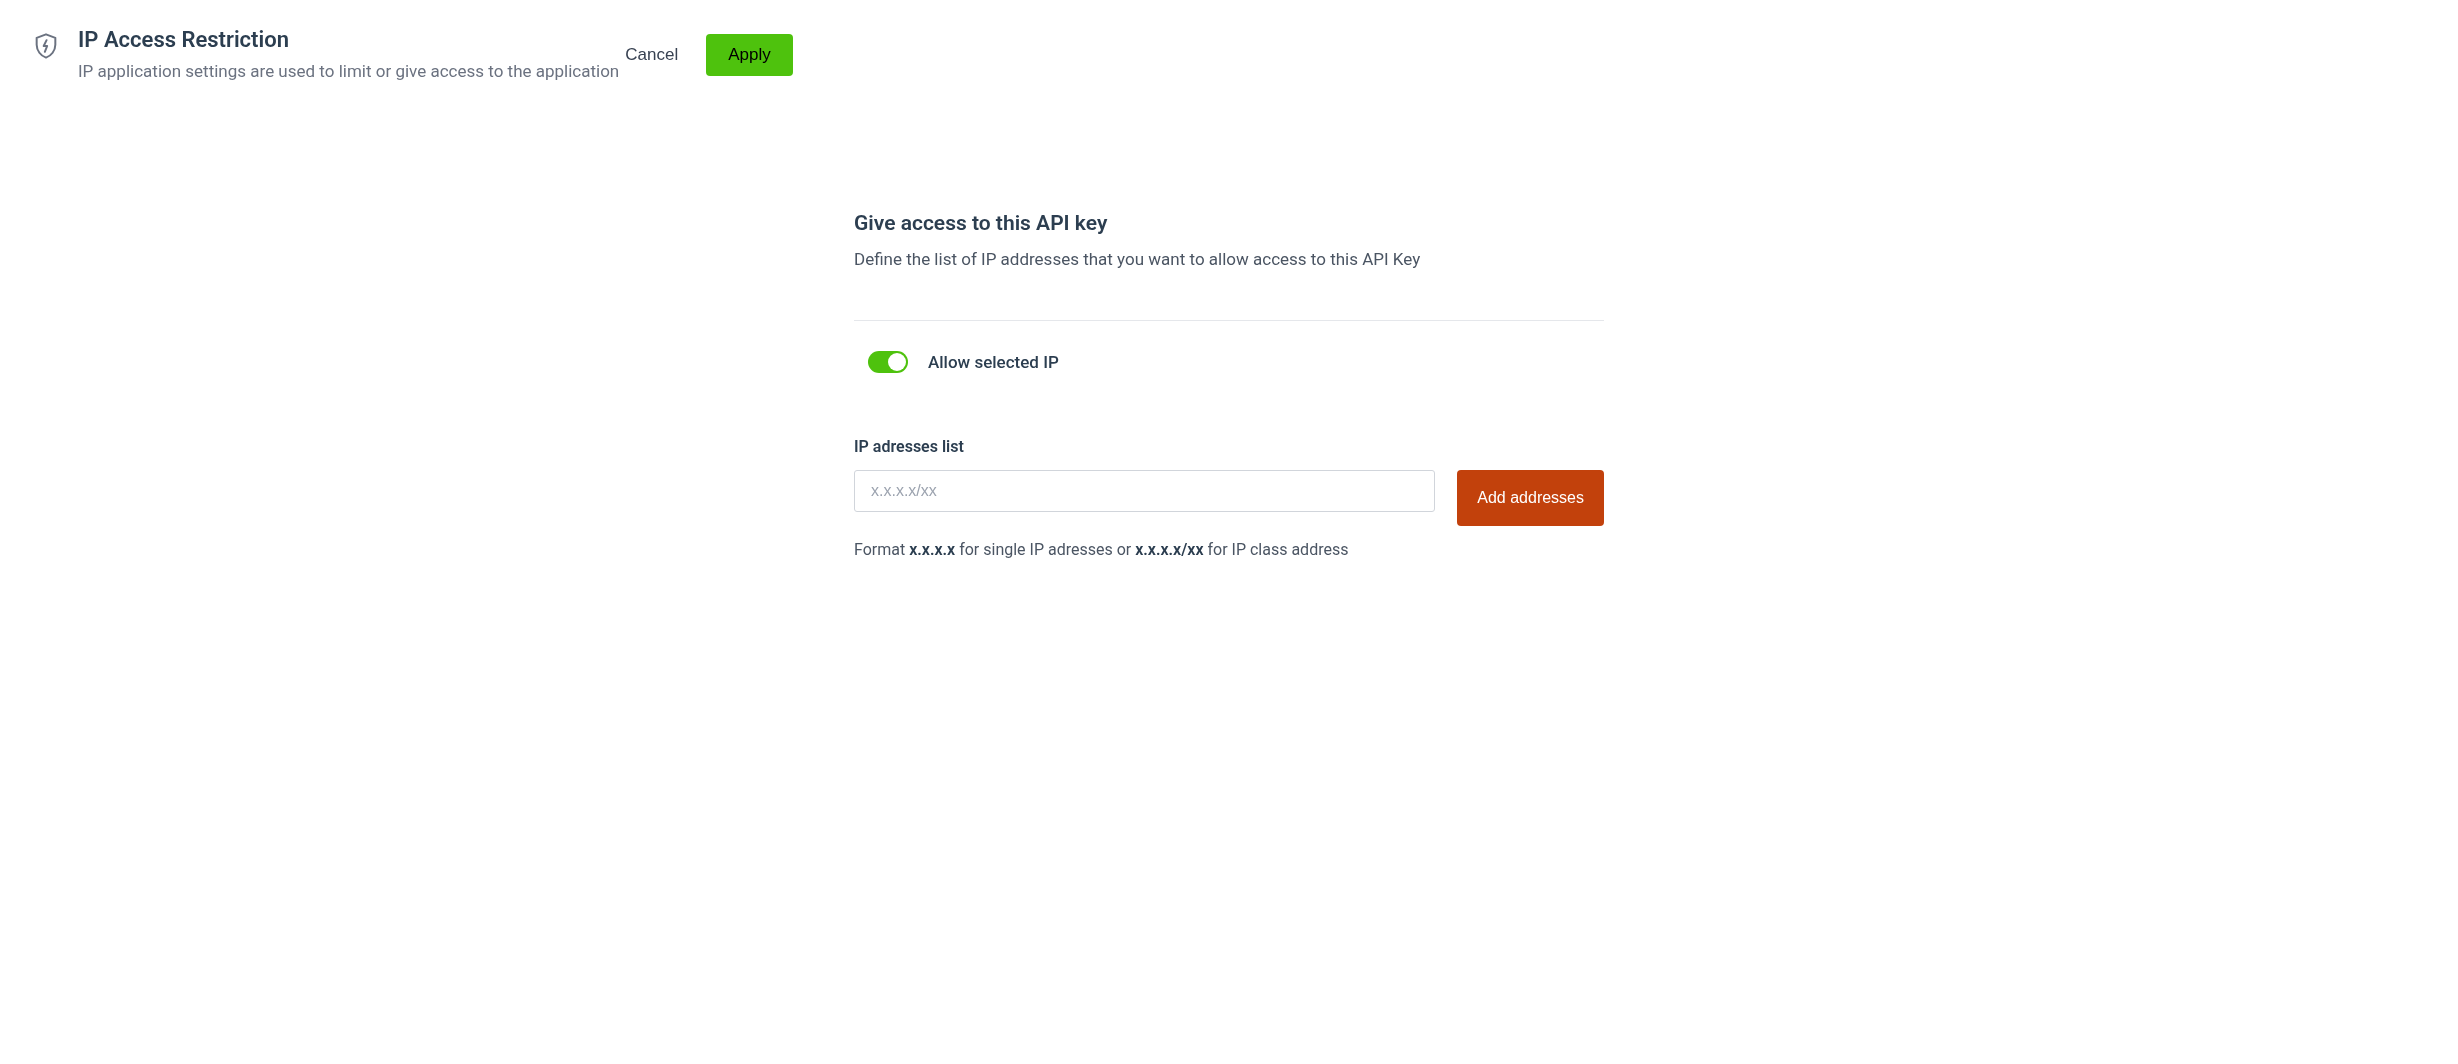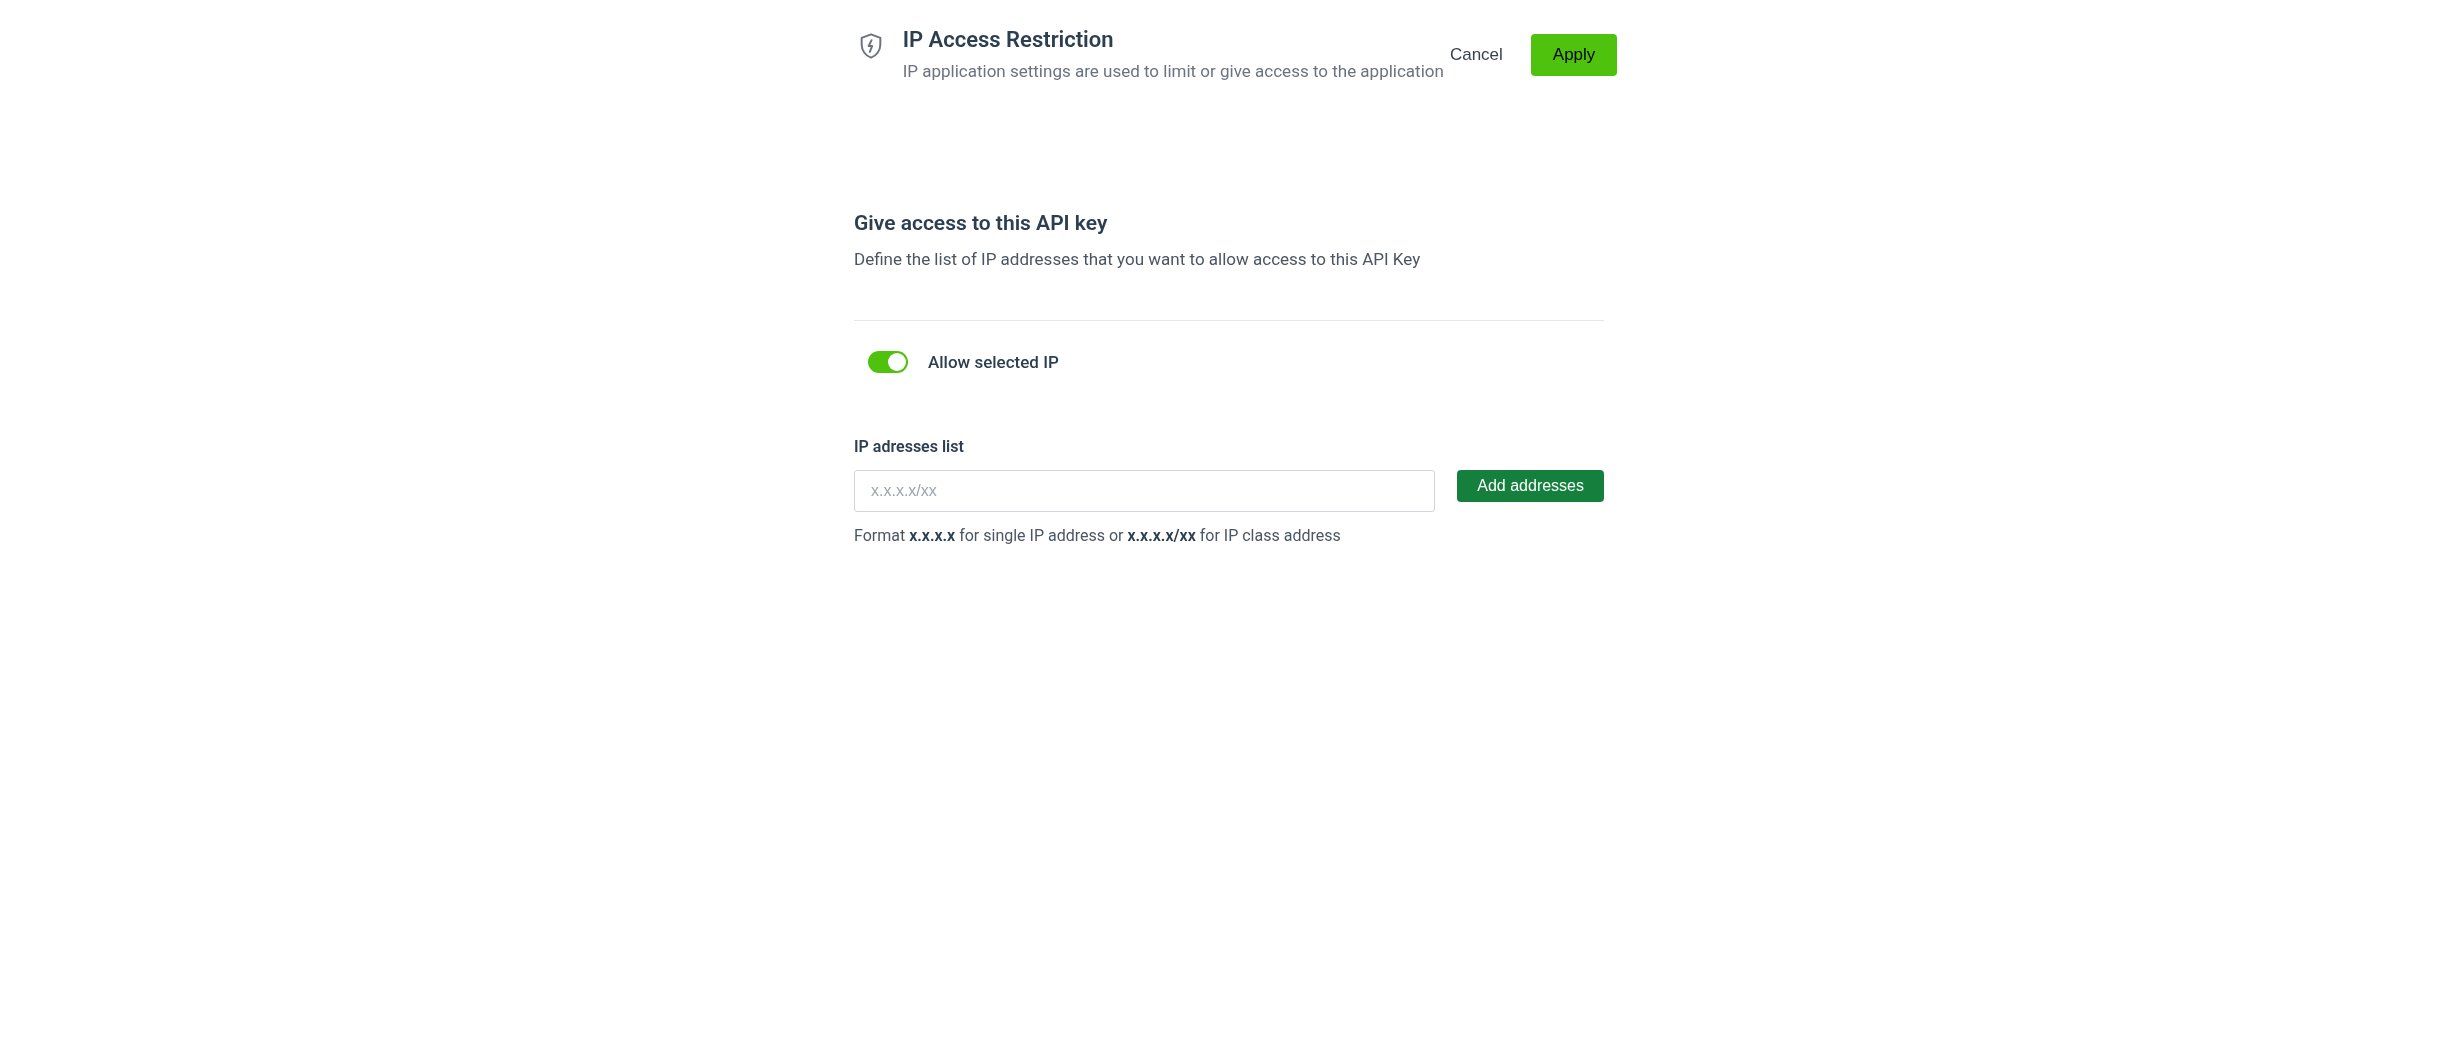--- a/index.html
+++ b/index.html
@@ -10,21 +10,21 @@
     body {
       font-family: -apple-system, BlinkMacSystemFont, "Segoe UI", Roboto, Helvetica, Arial, sans-serif;
       background: #fff;
       color: #2c3e50;
       width: 2458px;
       height: 1064px;
     }
     .header {
       display: flex;
       align-items: flex-start;
-      justify-content: center;
+      justify-content: flex-start;
       padding: 26px 16px 0 32px;
     }
     .header-left {
       display: flex;
       align-items: flex-start;
       gap: 18px;
     }
     .shield-icon {
       width: 28px;
       height: 28px;
@@ -139,23 +139,23 @@
       border-radius: 3px;
       padding: 0 16px;
       font-size: 16px;
       color: #374151;
       outline: none;
     }
     .ip-input::placeholder {
       color: #9ca3af;
     }
     .btn-add {
-      height: 32px;
+      height: 56px;
       padding: 0 20px;
-      background: #15803d;
+      background: #c2410c;
       border: none;
       border-radius: 4px;
       color: #fff;
       font-size: 16px;
       font-weight: 500;
       cursor: pointer;
       white-space: nowrap;
     }
     .format-hint {
       font-size: 16px;
@@ -203,15 +203,15 @@
   </div>
 
   <div class="list-label">IP adresses list</div>
 
   <div class="input-row">
     <input type="text" class="ip-input" placeholder="x.x.x.x/xx" style="">
     <button class="btn-add">Add addresses</button>
   </div>
 
   <p class="format-hint">
-    <span>Format </span><strong>x.x.x.x</strong><span> for single IP address or </span><strong>x.x.x.x/xx</strong><span> for IP class address</span>
+    <span>Format </span><strong>x.x.x.x</strong><span> for single IP adresses or </span><strong>x.x.x.x/xx</strong><span> for IP class address</span>
   </p>
 </div>
 
 </body></html>

